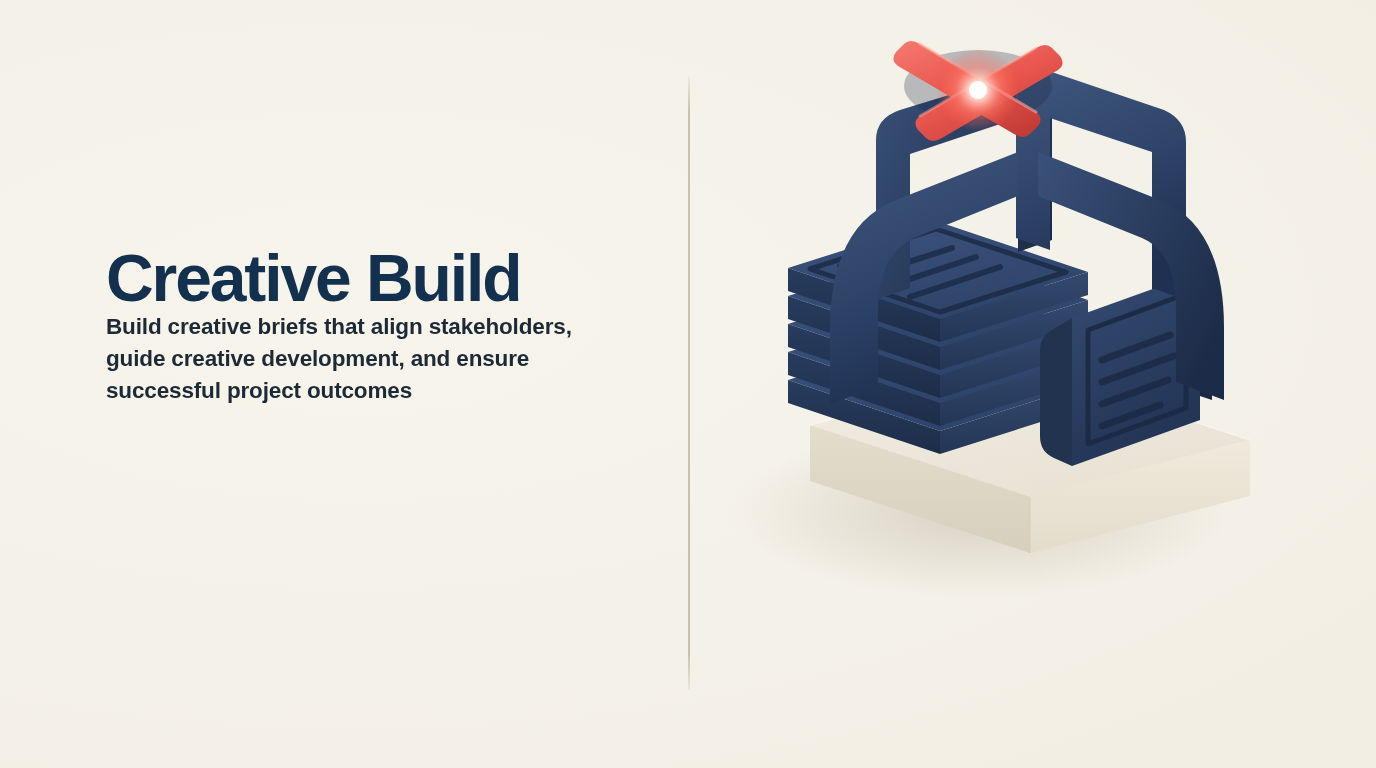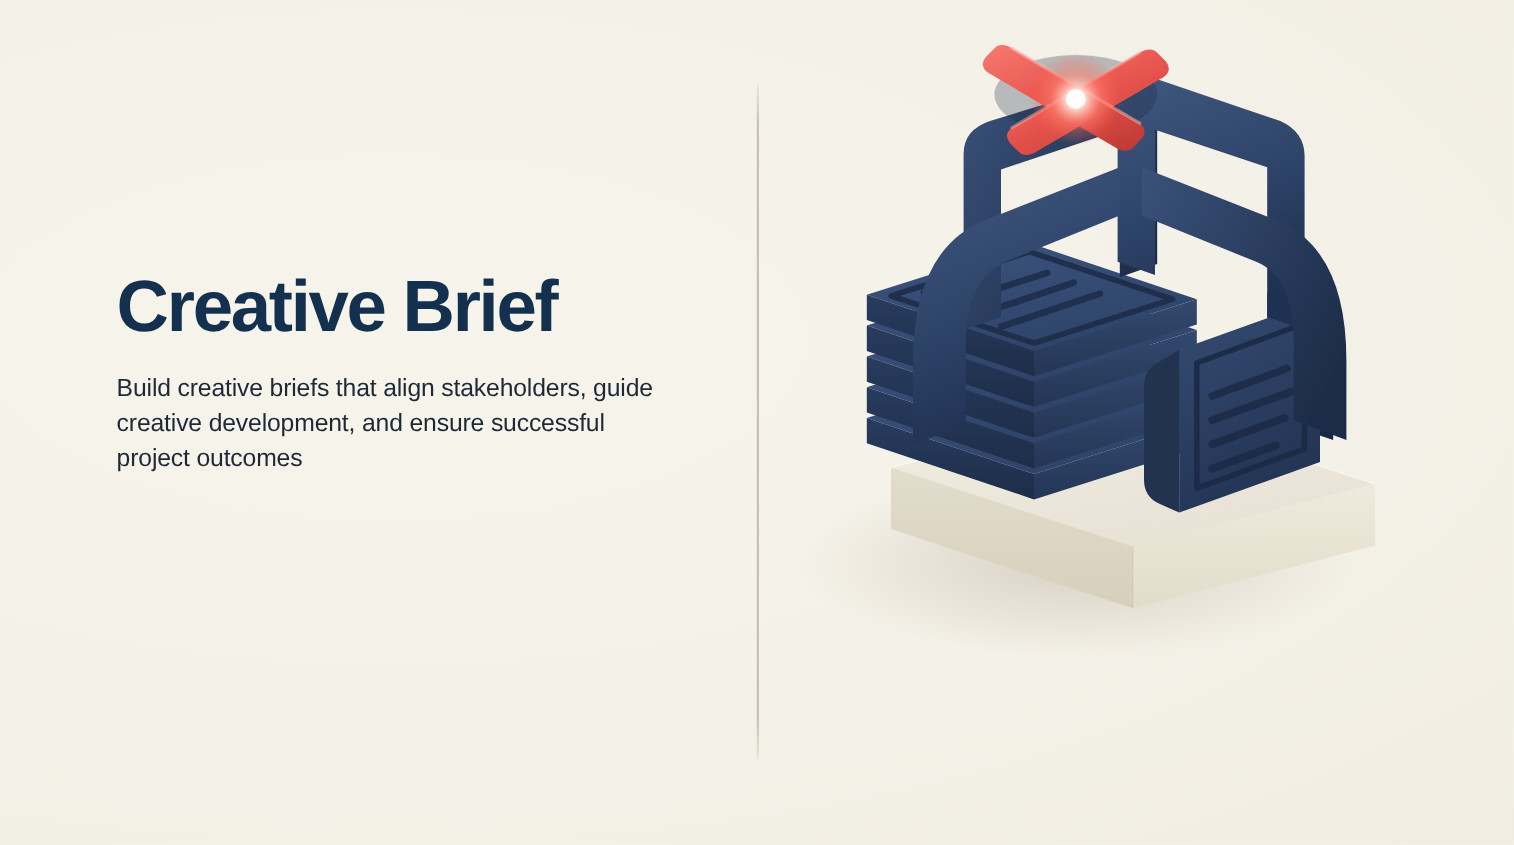--- a/index.html
+++ b/index.html
@@ -33,27 +33,26 @@
     font-family:"Liberation Sans", sans-serif;
     font-weight:700;
     font-size:66px;
     line-height:0.98;
     letter-spacing:-2.1px;
     color:#13304E;
     -webkit-font-smoothing:antialiased;
   }
   .title .line { display:block; white-space:nowrap; }
   .subtitle {
-    margin-top:26px;
     font-size:22.5px;
     line-height:1.42;
     letter-spacing:-0.15px;
     color:#1E2936;
     max-width:510px;
-    font-weight:400;
+    font-weight:700;
   }
 
   
   .divider {
     position:absolute;
     left:688px;
     top:76px;
     width:2px;
     height:614px;
     background:linear-gradient(to bottom,
@@ -79,21 +78,21 @@
   }
   .scene svg { display:block; width:676px; height:768px; }
 </style>
 </head>
 <body>
 
 <div class="slide">
 
   <div class="text-pane">
     <h1 class="title">
-      <span class="line">Creative Brief</span>
+      <span class="line">Creative Build</span>
     </h1>
     <p class="subtitle">Build creative briefs that align stakeholders, guide creative development, and ensure successful project outcomes</p>
   </div>
 
   <div class="divider"></div>
 
   <div class="stage">
     <div class="scene">
       <svg viewBox="0 0 676 768" xmlns="http://www.w3.org/2000/svg">
         <defs>

